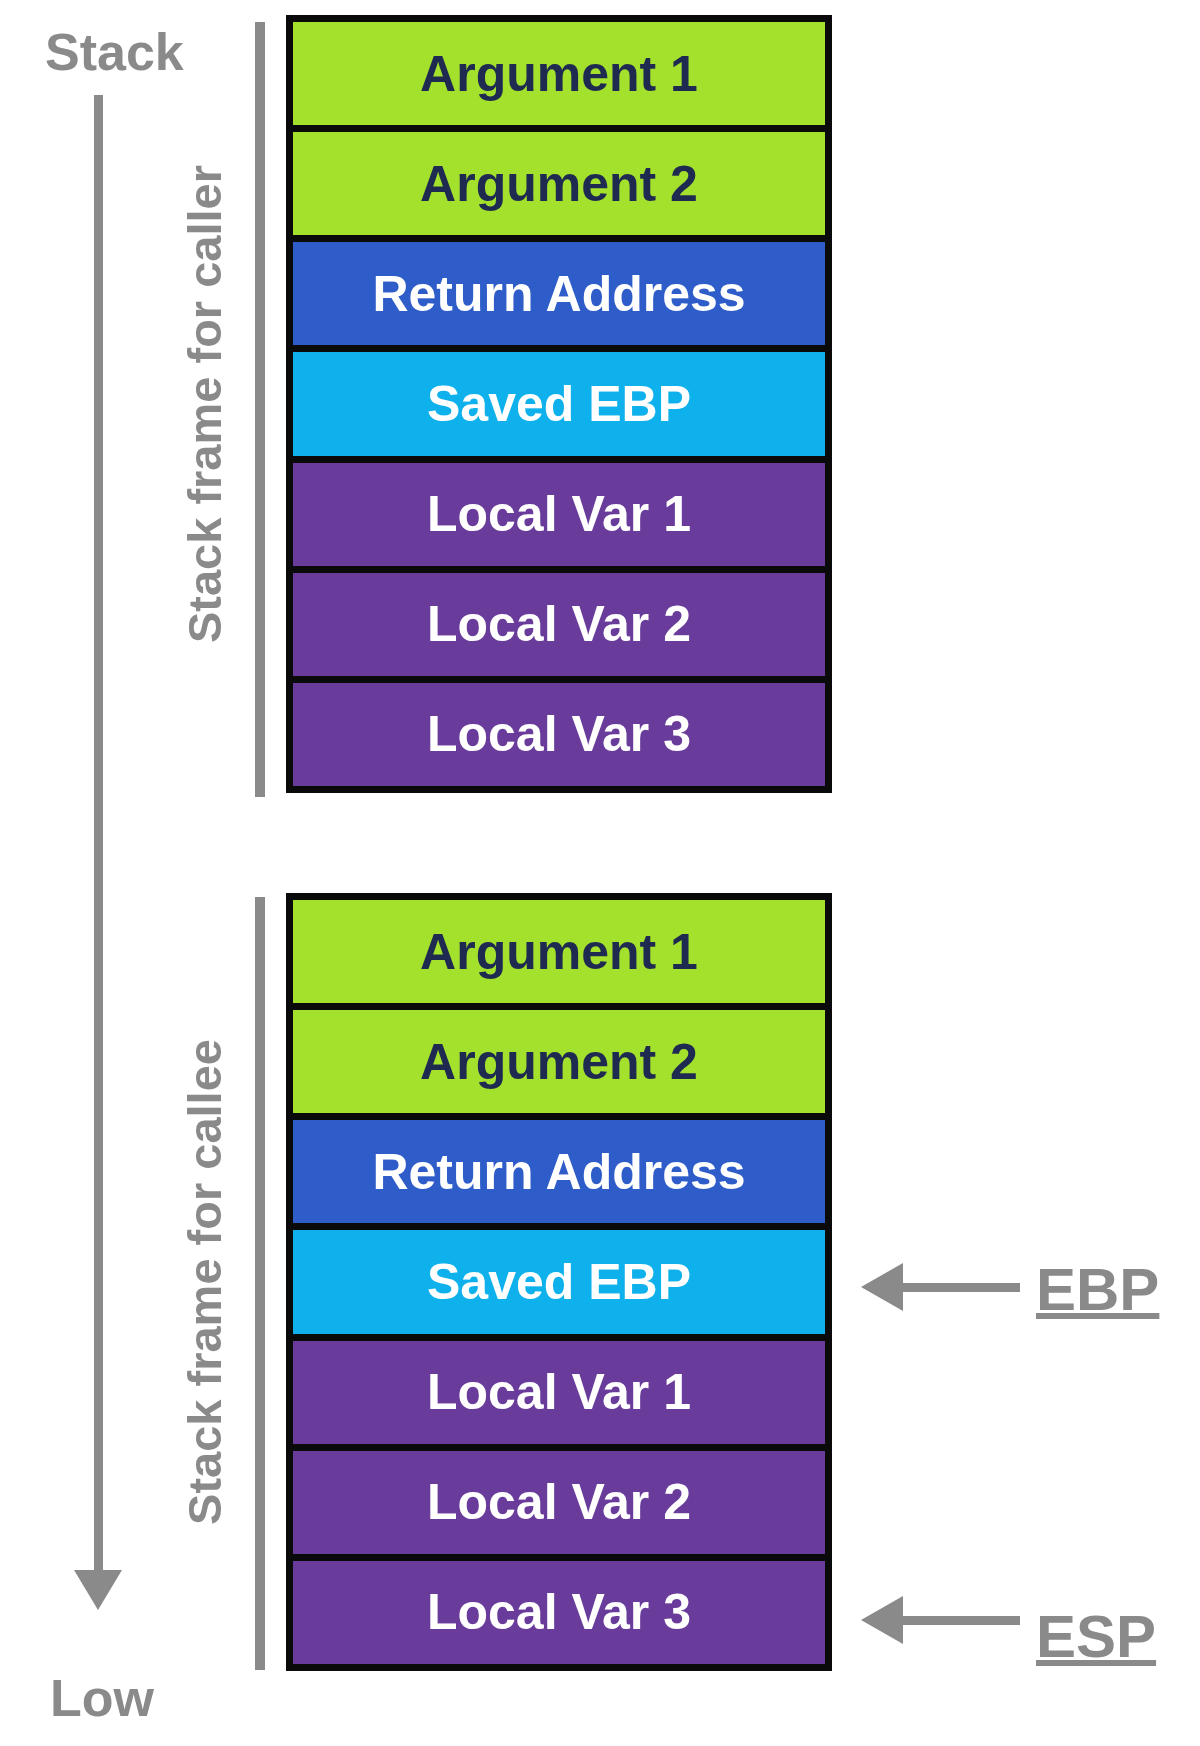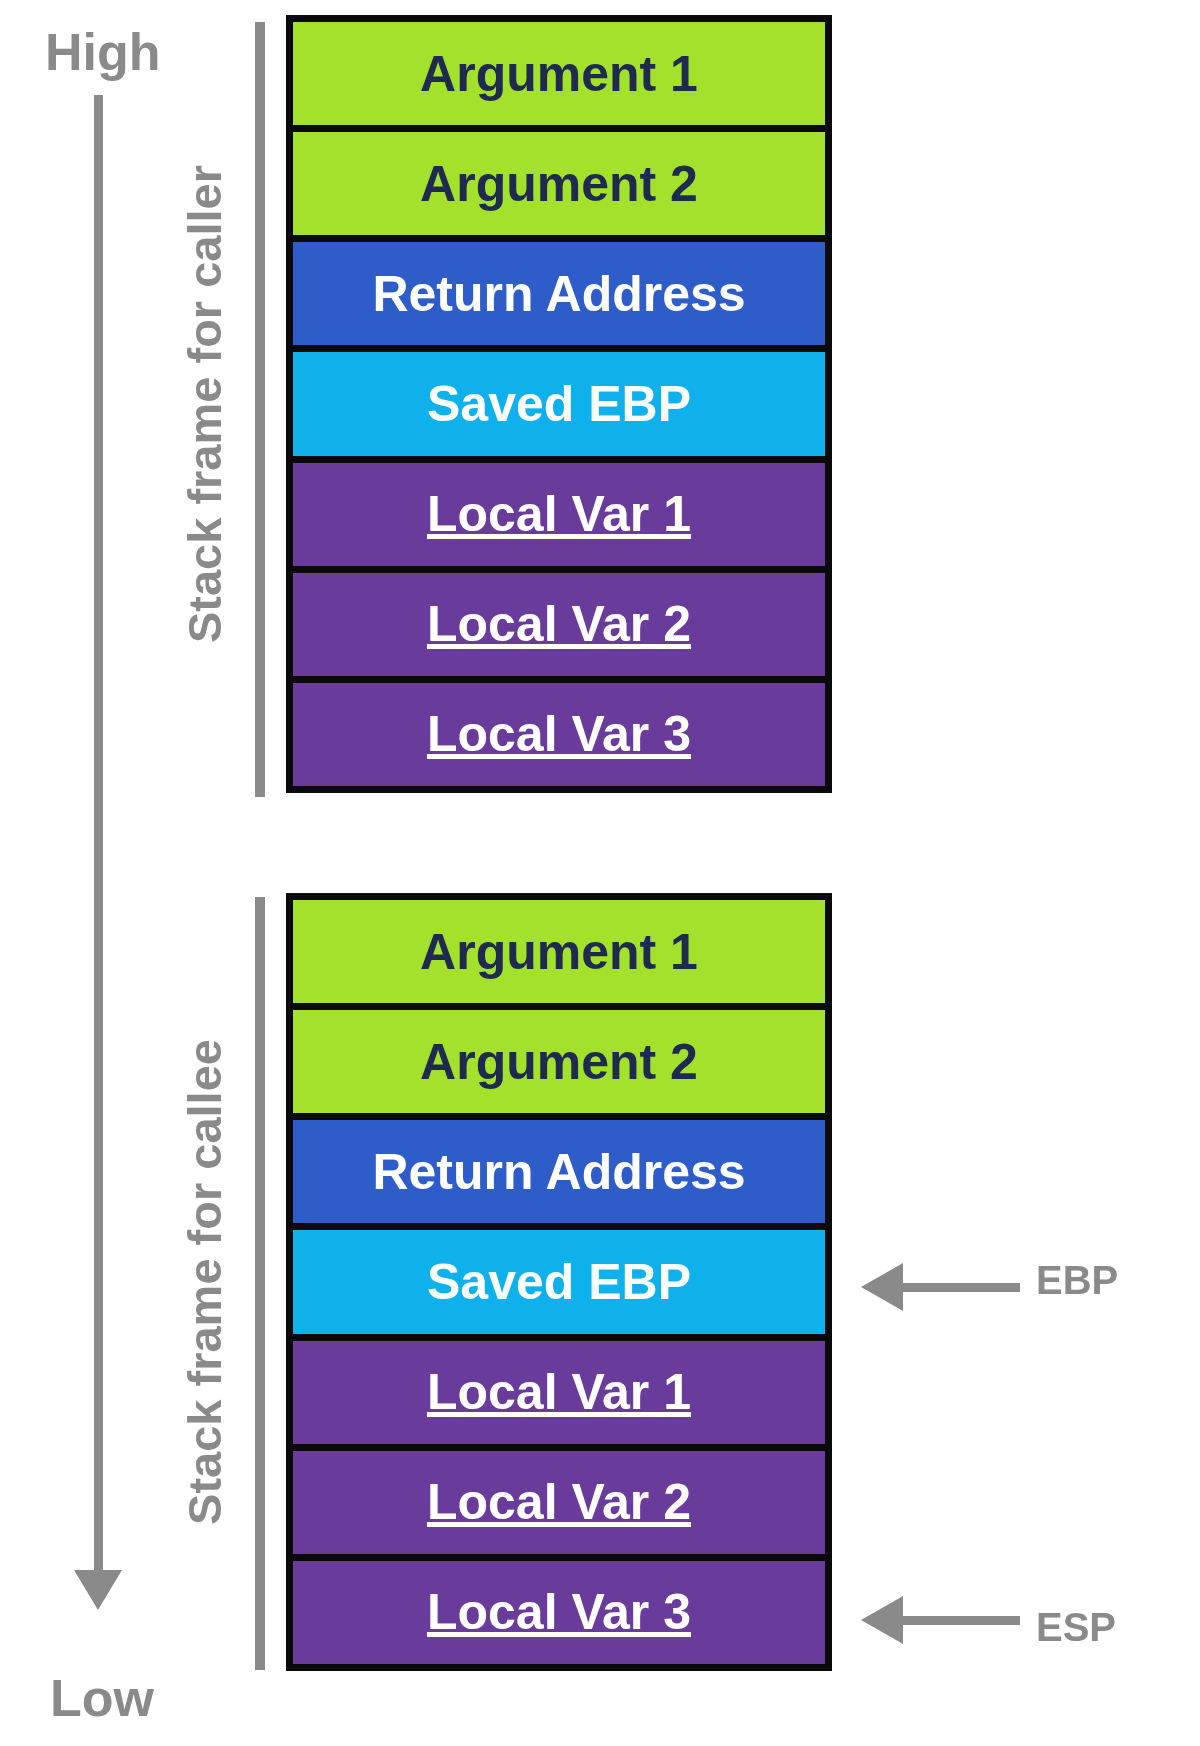--- a/index.html
+++ b/index.html
@@ -87,21 +87,21 @@
     align-items: center;
     justify-content: center;
     font-weight: bold;
     font-size: 50px;
     color: #ffffff;
     white-space: nowrap;
   }
   .row.c-arg { background: var(--green); color: var(--navy); }
   .row.c-ret { background: var(--blue); text-align: right; }
   .row.c-ebp { background: var(--cyan); text-align: right; }
-  .row.c-var { background: var(--purple); text-decoration: underline; }
+  .row.c-var { background: var(--purple); }
 
   
   .ptr-line {
     position: absolute;
     left: 902px;
     width: 118px; height: 9px;
     background: var(--gray);
   }
   .ptr-head {
     position: absolute;
@@ -109,37 +109,38 @@
     width: 0; height: 0;
     border-top: 24px solid transparent;
     border-bottom: 24px solid transparent;
     border-right: 42px solid var(--gray);
   }
   .ptr-label {
     position: absolute;
     left: 1036px;
     color: var(--gray);
     font-weight: bold;
-    font-size: 40px;
+    font-size: 60px;
     line-height: 1;
     white-space: nowrap;
+    text-decoration: underline;
   }
   .ebp .ptr-head  { top: 1263px; }
   .ebp .ptr-line  { top: 1283px; }
   .ebp .ptr-label { top: 1260px; }
   .esp .ptr-head  { top: 1596px; }
   .esp .ptr-line  { top: 1616px; }
   .esp .ptr-label { top: 1607px; }
 </style>
 </head>
 <body>
 
 <div class="canvas">
 
-  <div class="gray-label" style="left:45px; top:26px;">High</div>
+  <div class="gray-label" style="left:45px; top:26px;">Stack</div>
   <div class="v-arrow-line"></div>
   <div class="v-arrow-head"></div>
   <div class="gray-label" style="left:50px; top:1672px;">Low</div>
 
   <div class="frame-bar caller"></div>
   <div class="frame-label caller">Stack frame for caller</div>
 
   <div class="stack-box caller">
     <div class="row c-arg">Argument 1</div>
     <div class="row c-arg">Argument 2</div>

